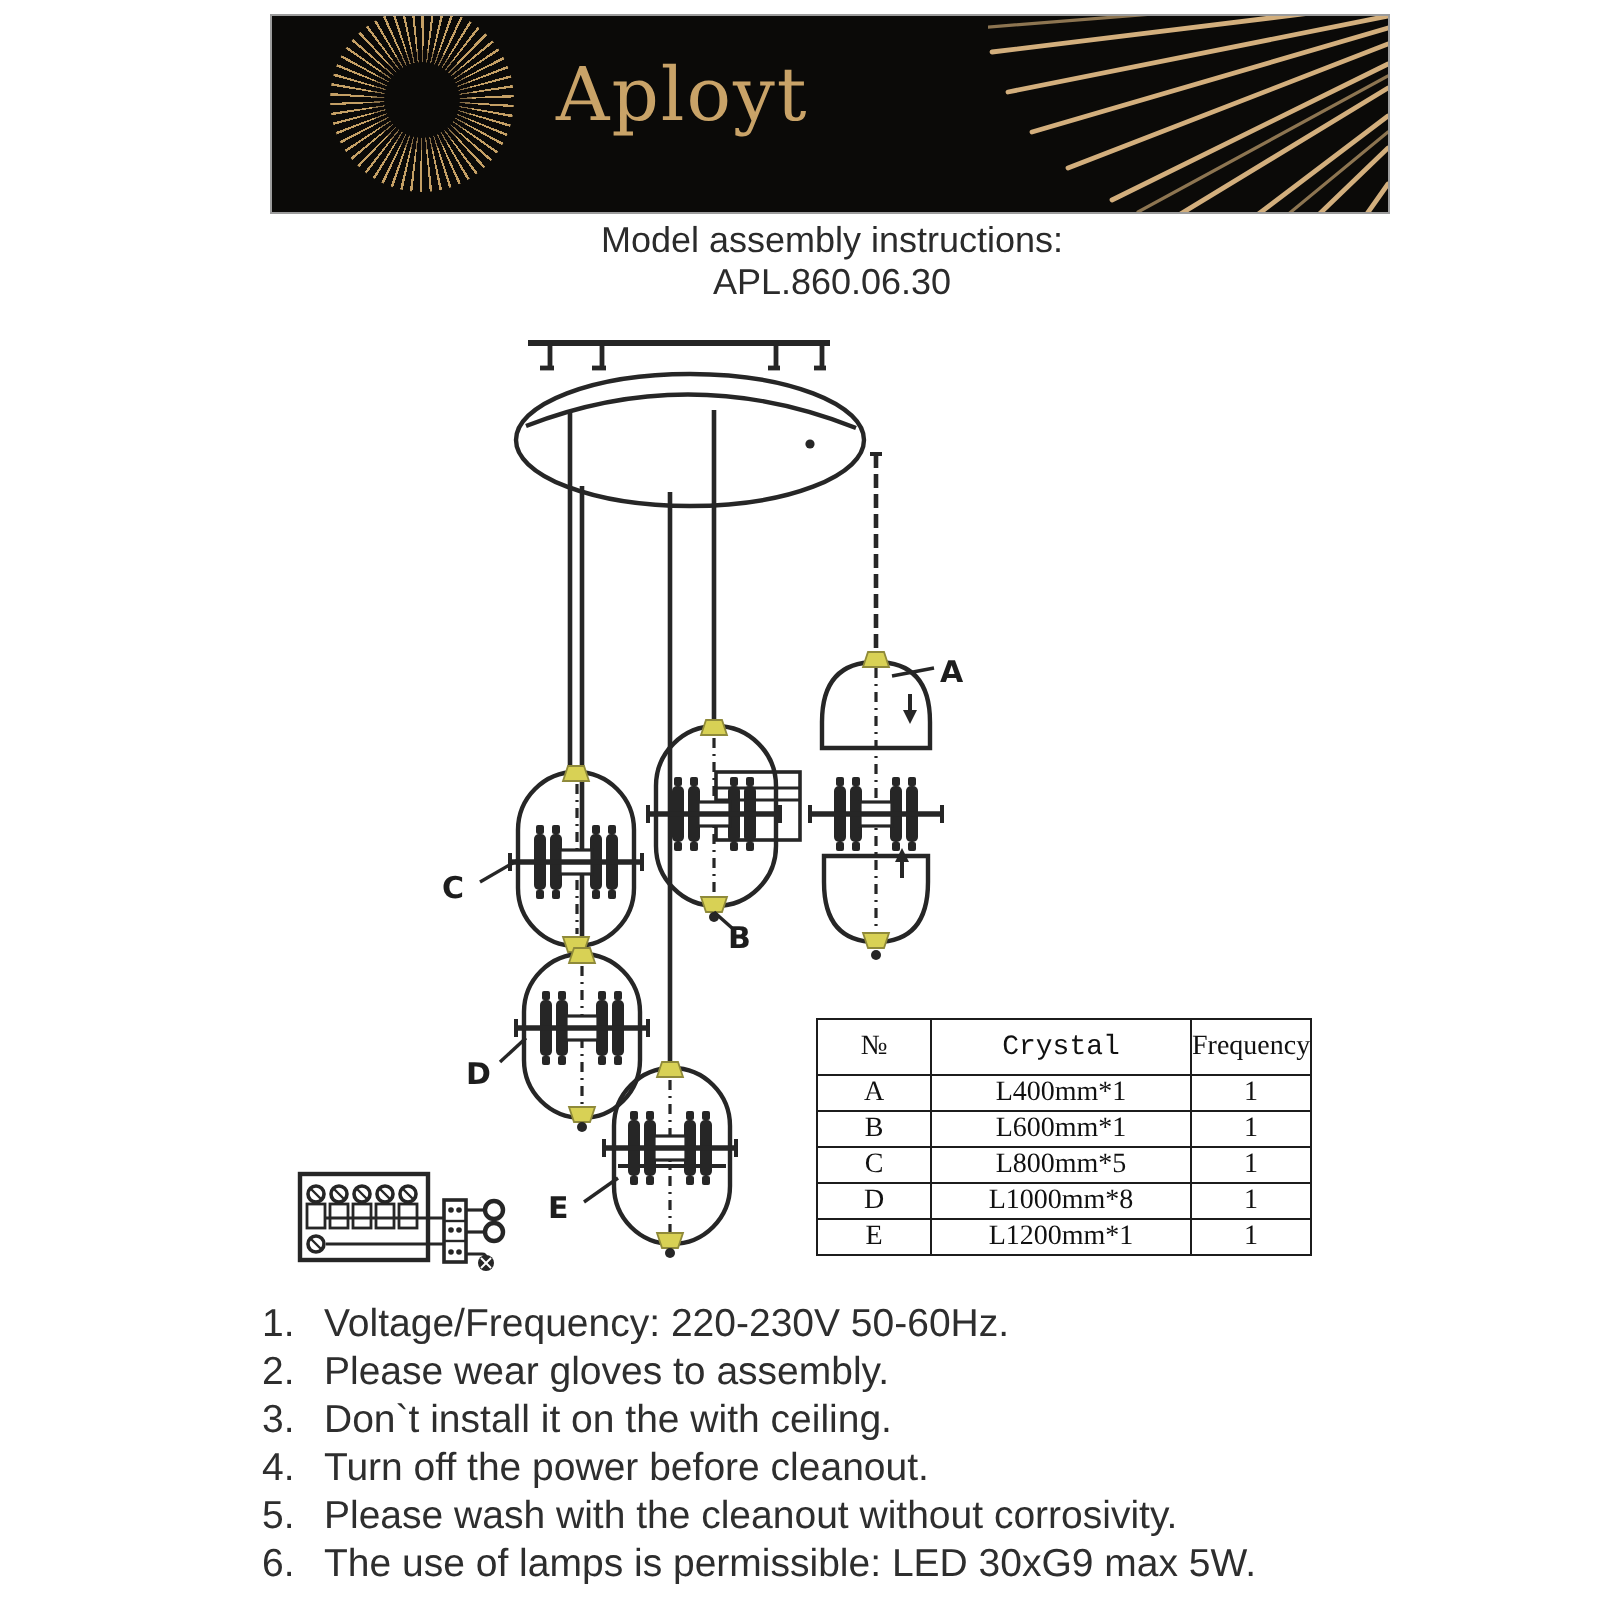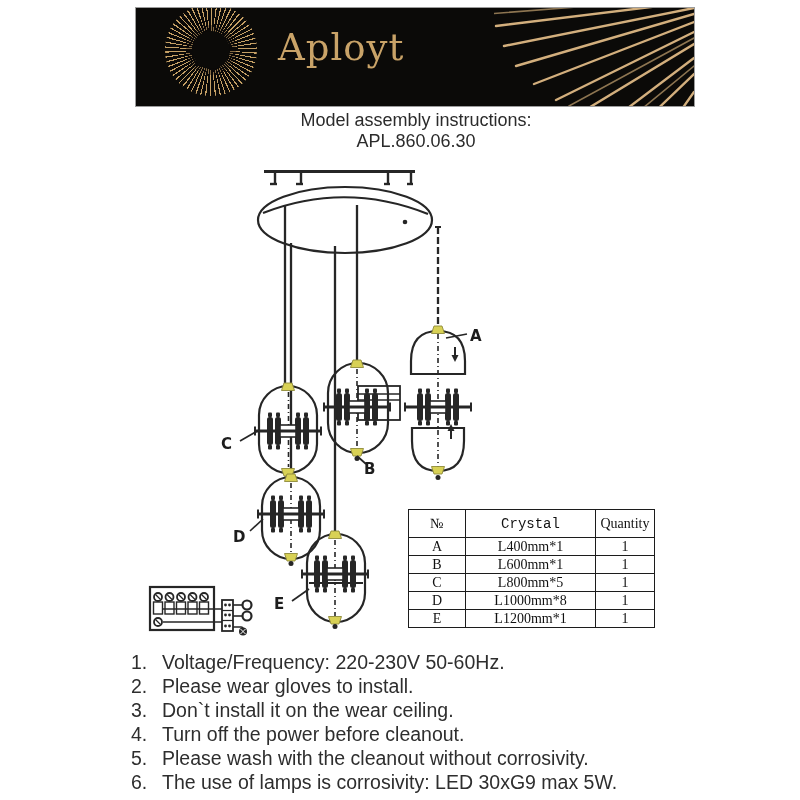--- a/index.html
+++ b/index.html
@@ -247,21 +247,21 @@
       <line x1="245.5" y1="629" x2="240.5" y2="634" stroke="#ffffff" stroke-width="1"></line>
     </g>
   </g>
 </svg>
 
 <table class="spec-table">
   <thead>
     <tr>
       <th class="col-no">№</th>
       <th class="col-crystal">Crystal</th>
-      <th class="col-qty">Quantity</th>
+      <th class="col-qty">Frequency</th>
     </tr>
   </thead>
   <tbody>
     <tr>
       <td>A</td>
       <td>L400mm*1</td>
       <td>1</td>
     </tr>
     <tr>
       <td>B</td>
@@ -286,31 +286,31 @@
   </tbody>
 </table>
 
 <div class="instructions">
   <div class="ins-row">
     <span class="ins-num">1.</span>
     <span class="ins-txt">Voltage/Frequency: 220-230V 50-60Hz.</span>
   </div>
   <div class="ins-row">
     <span class="ins-num">2.</span>
-    <span class="ins-txt">Please wear gloves to install.</span>
+    <span class="ins-txt">Please wear gloves to assembly.</span>
   </div>
   <div class="ins-row">
     <span class="ins-num">3.</span>
-    <span class="ins-txt">Don`t install it on the wear ceiling.</span>
+    <span class="ins-txt">Don`t install it on the with ceiling.</span>
   </div>
   <div class="ins-row">
     <span class="ins-num">4.</span>
     <span class="ins-txt">Turn off the power before cleanout.</span>
   </div>
   <div class="ins-row">
     <span class="ins-num">5.</span>
     <span class="ins-txt">Please wash with the cleanout without corrosivity.</span>
   </div>
   <div class="ins-row">
     <span class="ins-num">6.</span>
-    <span class="ins-txt">The use of lamps is corrosivity: LED 30xG9 max 5W.</span>
+    <span class="ins-txt">The use of lamps is permissible: LED 30xG9 max 5W.</span>
   </div>
 </div>
 
 </body></html>

